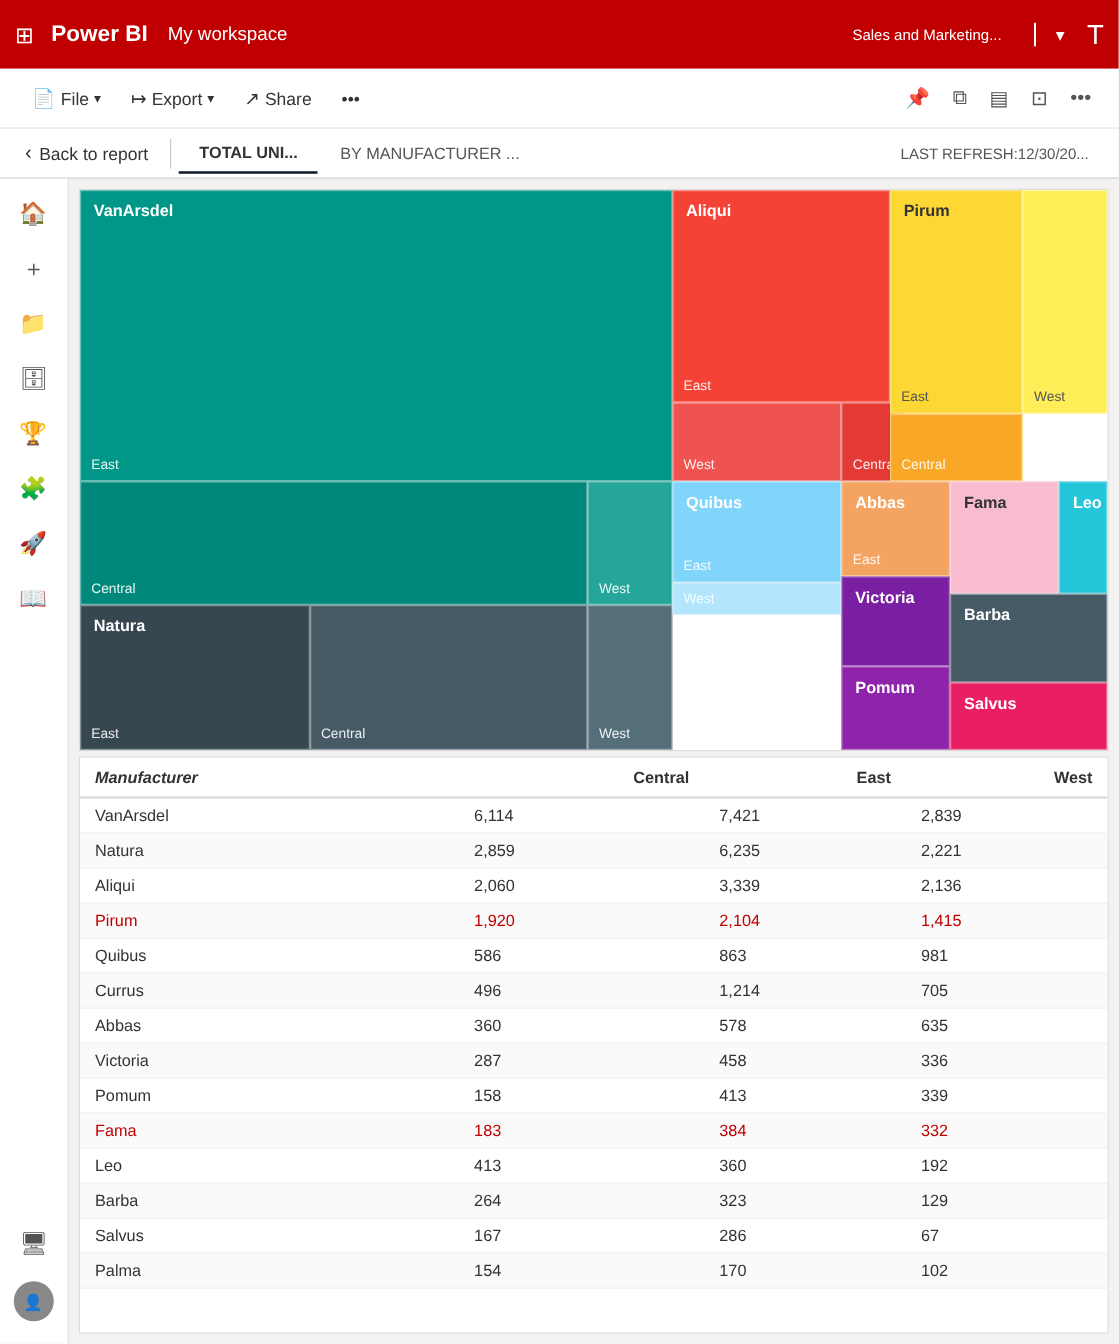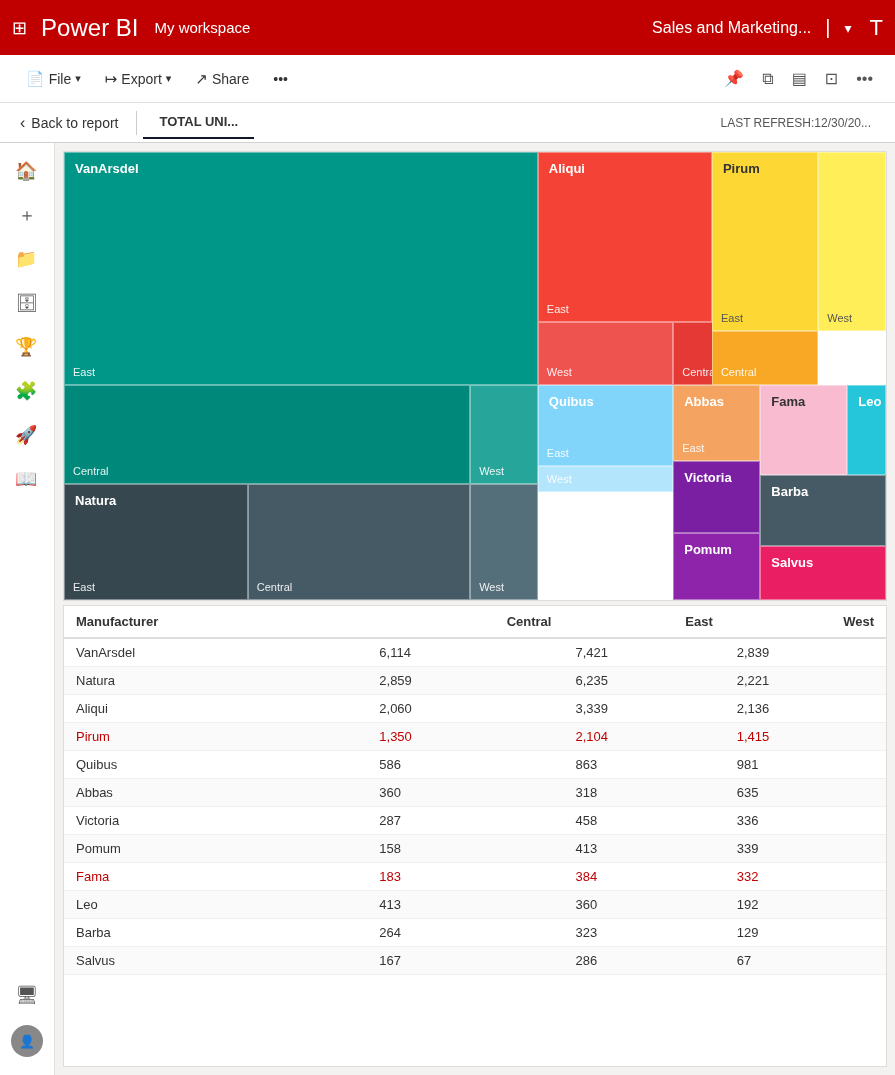--- a/index.html
+++ b/index.html
@@ -8,23 +8,23 @@
     
     .top-bar {
       height: 55px;
       background: #c00000;
       display: flex;
       align-items: center;
       padding: 0 12px;
       gap: 10px;
     }
     .grid-icon { color: white; font-size: 18px; margin-right: 4px; }
-    .powerbi-logo { color: white; font-weight: 400; font-size: 24px; margin-right: 6px; }
+    .powerbi-logo { color: white; font-weight: 700; font-size: 18px; margin-right: 6px; }
     .workspace-name { color: white; font-size: 15px; }
-    .report-title { color: white; font-size: 16px; margin-left: auto; }
+    .report-title { color: white; font-size: 12px; margin-left: auto; margin-right: 10px; }
     .dropdown-icon { color: white; font-size: 14px; }
 
     
     .toolbar {
       height: 48px;
       background: white;
       border-bottom: 1px solid #e0e0e0;
       display: flex;
       align-items: center;
       padding: 0 16px;
@@ -158,21 +158,21 @@
     }
     thead th {
       padding: 8px 12px;
       text-align: right;
       font-weight: 600;
       color: #333;
       border-bottom: 2px solid #ddd;
       background: white;
       position: sticky; top: 0;
     }
-    thead th:first-child { text-align: left; }
+    thead th:first-child { text-align: left; font-style: italic; }
     tbody td {
       padding: 6px 12px;
       border-bottom: 1px solid #f0f0f0;
     }
     tbody td:first-child { text-align: left; }
     tbody tr:nth-child(odd) { background: white; }
     tbody tr:nth-child(even) { background: #fafafa; }
 
     .highlight-red { color: #c00000; }
     .normal-text { color: #333; }
@@ -217,20 +217,21 @@
   </div>
 </div>
 
 <div class="action-bar">
   <button class="back-btn">
     <span style="font-size:16px;">‹</span>
     <span>Back to report</span>
   </button>
   <div class="action-divider"></div>
   <button class="action-tab active">TOTAL UNI...</button>
+  <button class="action-tab-alt">BY MANUFACTURER ...</button>
   <span class="refresh-info">LAST REFRESH:12/30/20...</span>
 </div>
 
 <div class="main-content">
 
   <div class="sidebar">
     <div class="sidebar-icon">🏠</div>
     <div class="sidebar-icon">＋</div>
     <div class="sidebar-icon">📁</div>
     <div class="sidebar-icon">🗄</div>
@@ -347,34 +348,40 @@
     <td class="normal-text">2,221</td>
   </tr>
             <tr>
     <td class="normal-text">Aliqui</td>
     <td class="normal-text">2,060</td>
     <td class="normal-text">3,339</td>
     <td class="normal-text">2,136</td>
   </tr>
             <tr>
     <td class="highlight-red">Pirum</td>
-    <td class="highlight-red">1,350</td>
+    <td class="highlight-red">1,920</td>
     <td class="highlight-red">2,104</td>
     <td class="highlight-red">1,415</td>
   </tr>
             <tr>
     <td class="normal-text">Quibus</td>
     <td class="normal-text">586</td>
     <td class="normal-text">863</td>
     <td class="normal-text">981</td>
   </tr>
             <tr>
+    <td class="normal-text">Currus</td>
+    <td class="normal-text">496</td>
+    <td class="normal-text">1,214</td>
+    <td class="normal-text">705</td>
+  </tr>
+            <tr>
     <td class="normal-text">Abbas</td>
     <td class="normal-text">360</td>
-    <td class="normal-text">318</td>
+    <td class="normal-text">578</td>
     <td class="normal-text">635</td>
   </tr>
             <tr>
     <td class="normal-text">Victoria</td>
     <td class="normal-text">287</td>
     <td class="normal-text">458</td>
     <td class="normal-text">336</td>
   </tr>
             <tr>
     <td class="normal-text">Pomum</td>
@@ -399,18 +406,24 @@
     <td class="normal-text">264</td>
     <td class="normal-text">323</td>
     <td class="normal-text">129</td>
   </tr>
             <tr>
     <td class="normal-text">Salvus</td>
     <td class="normal-text">167</td>
     <td class="normal-text">286</td>
     <td class="normal-text">67</td>
   </tr>
+            <tr>
+    <td class="normal-text">Palma</td>
+    <td class="normal-text">154</td>
+    <td class="normal-text">170</td>
+    <td class="normal-text">102</td>
+  </tr>
           </tbody>
       </table>
     </div>
 
   </div>
 </div>
 
 </body></html>

